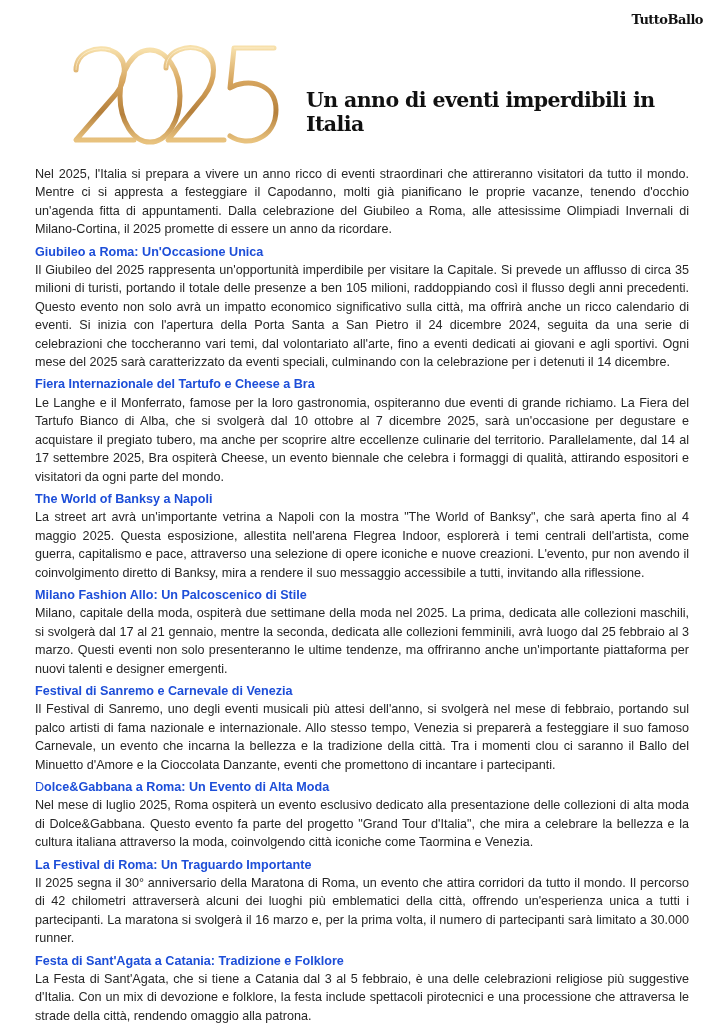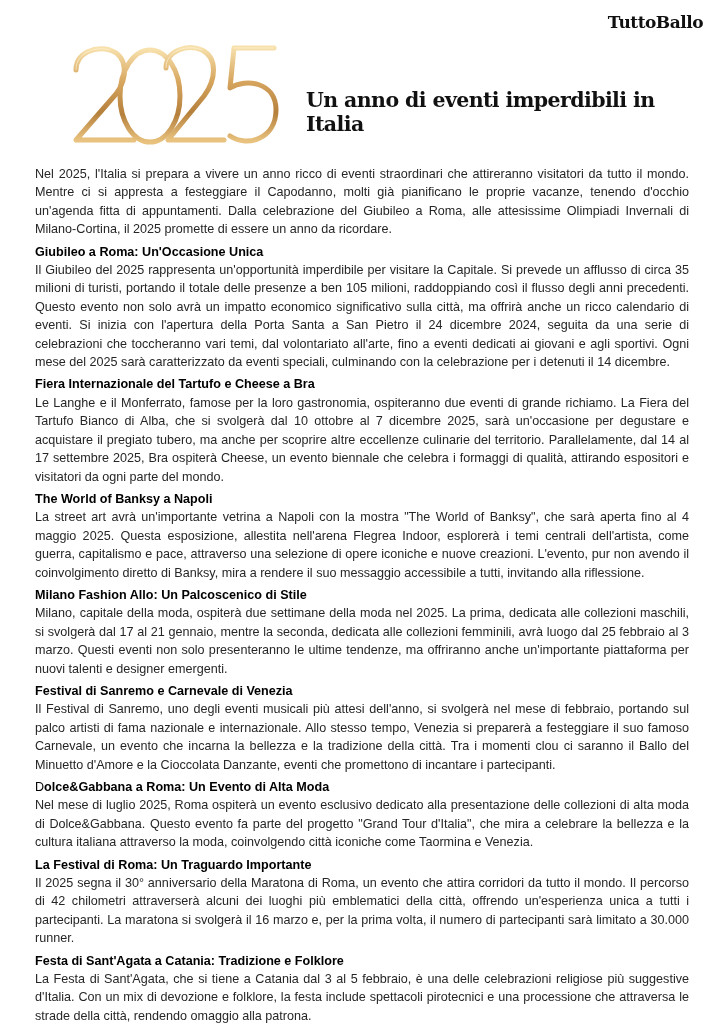--- a/index.html
+++ b/index.html
@@ -1,38 +1,38 @@
 <!DOCTYPE html>
 <html><head>
 <meta charset="utf-8">
 <style>
   html, body { margin: 0; padding: 0; background: #ffffff; }
   body { width: 723px; height: 1024px; position: relative; overflow: hidden; color: #222; }
   .brand {
     position: absolute; top: 12px; right: 20px;
     font-family: "DejaVu Serif", "Liberation Serif", serif;
-    font-weight: bold; font-size: 17px; color: #111; letter-spacing: -0.5px;
+    font-weight: bold; font-size: 13px; color: #111; letter-spacing: -0.5px;
   }
   .logo { position: absolute; left: 68px; top: 40px; width: 216px; height: 110px; }
   .title {
     position: absolute; left: 298px; top: 80px;
     font-family: "DejaVu Serif", "Liberation Serif", serif;
     font-weight: bold; font-size: 20.5px; color: #111; letter-spacing: -0.6px;
     margin: 8px;
   }
   .content {
     position: absolute; left: 35px; top: 165px; width: 654px;
     font-family: "Liberation Sans", sans-serif; font-size: 12.6px; line-height: 18.4px;
     color: #262626;
   }
   .content p { margin: 0; text-align: justify; }
   .intro { margin-bottom: 4px !important; }
   .section { margin-bottom: 4px; }
   .section h2 {
-    margin: 0; font-size: 12.6px; line-height: 18.4px; font-weight: bold; color: #000000;
+    margin: 0; font-size: 12.6px; line-height: 18.4px; font-weight: bold; color: #1d4ed8;
   }
   .section h2 .lead { font-weight: normal; }
 </style>
 </head>
 <body>
 
 <div class="brand">TuttoBallo</div>
 
 <svg class="logo" viewBox="0 0 216 110" aria-hidden="true">
   <defs>

